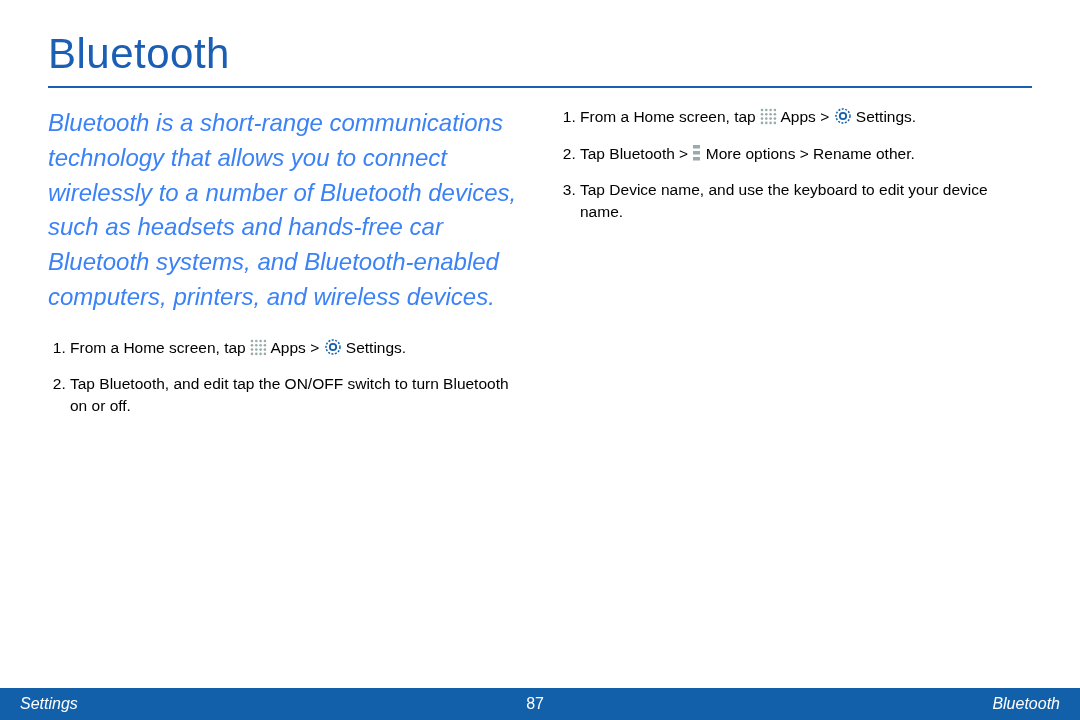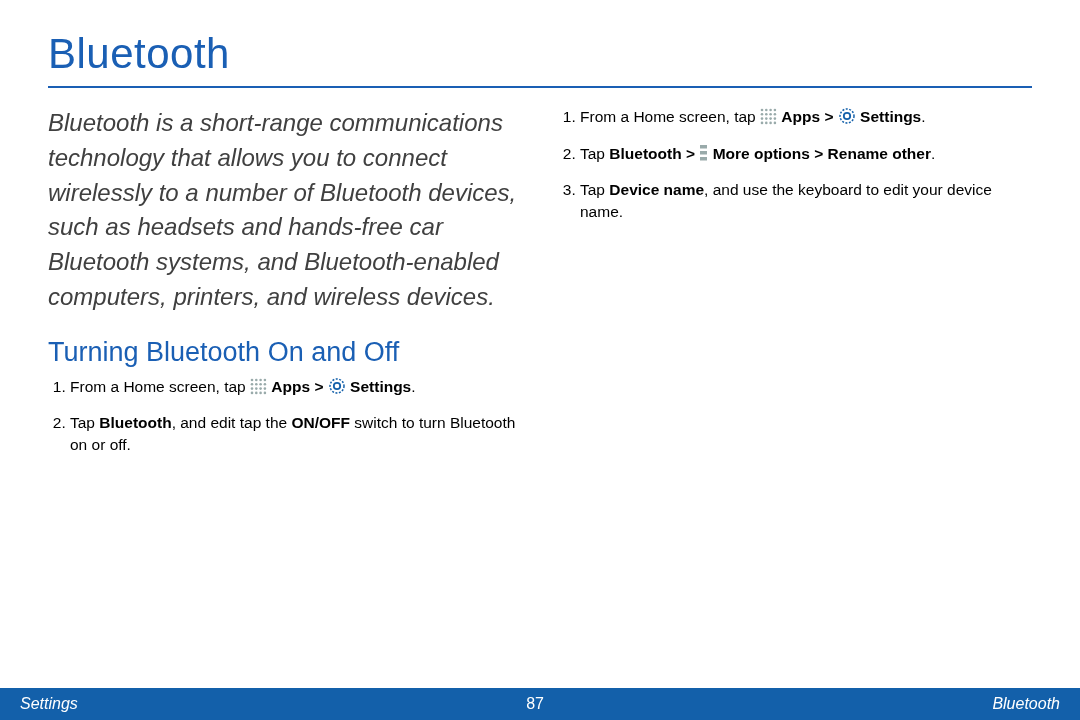--- a/index.html
+++ b/index.html
@@ -2,44 +2,43 @@
 <html><head>
 <meta charset="utf-8">
 <style>
   * { margin: 0; padding: 0; box-sizing: border-box; }
   html, body { width: 1080px; height: 720px; font-family: Arial, Helvetica, sans-serif; background: #fff; }
   .page { width: 1080px; height: 720px; position: relative; padding: 30px 48px 0 48px; }
   .title { color: #1a5fb4; font-size: 42px; font-weight: 400; letter-spacing: 0.5px; margin-bottom: 8px; }
   .rule { border: none; border-top: 2px solid #1a5fb4; margin-bottom: 18px; }
   .cols { display: flex; gap: 36px; }
   .col { flex: 1; }
-  .intro { color: #404040; font-style: italic; font-size: 24px; line-height: 1.45; margin-bottom: 22px; }
+  .intro { color: #3b82f6; font-style: italic; font-size: 24px; line-height: 1.45; margin-bottom: 22px; }
   .note { font-size: 15px; color: #222; margin-bottom: 26px; line-height: 1.3; }
   .note b { font-weight: 700; }
   h2.section { color: #1a5fb4; font-size: 27px; font-weight: 400; margin-bottom: 8px; }
   .para { font-size: 15.5px; line-height: 1.35; margin-bottom: 14px; }
   ol.steps { list-style: decimal; padding-left: 22px; }
   ol.steps li { font-size: 15.5px; line-height: 1.4; margin-bottom: 12px; }
-  .b { font-weight: 700; }
+  .b { font-weight: 400; }
   .icon { display: inline-block; vertical-align: -3px; }
   .footer { position: absolute; left: 0; bottom: 0; width: 1080px; height: 32px; background: #1360aa; color: #fff; display: flex; align-items: center; justify-content: space-between; padding: 0 20px; font-size: 16px; }
   .footer .left, .footer .right { font-style: italic; }
   .footer .center { font-style: normal; }
 </style>
 </head>
 <body>
 
 <div class="page">
   <div class="title">Bluetooth</div>
   <hr class="rule">
   <div class="cols">
 
     <div class="col">
       <div class="intro">Bluetooth is a short-range communications technology that allows you to connect wirelessly to a number of Bluetooth devices, such as headsets and hands-free car Bluetooth systems, and Bluetooth-enabled computers, printers, and wireless devices.</div>
-      <h2 class="section">Turning Bluetooth On and Off</h2>
       <ol class="steps">
         <li>
           <span>From a Home screen, tap </span>
           <span class="icon">
             <svg width="17" height="17" viewBox="0 0 17 17">
                 <g fill="#9aa">
               <circle cx="2" cy="2" r="1.3"></circle>
                   <circle cx="6.3" cy="2" r="1.3"></circle>
                   <circle cx="10.6" cy="2" r="1.3"></circle>
                   <circle cx="14.9" cy="2" r="1.3"></circle>

